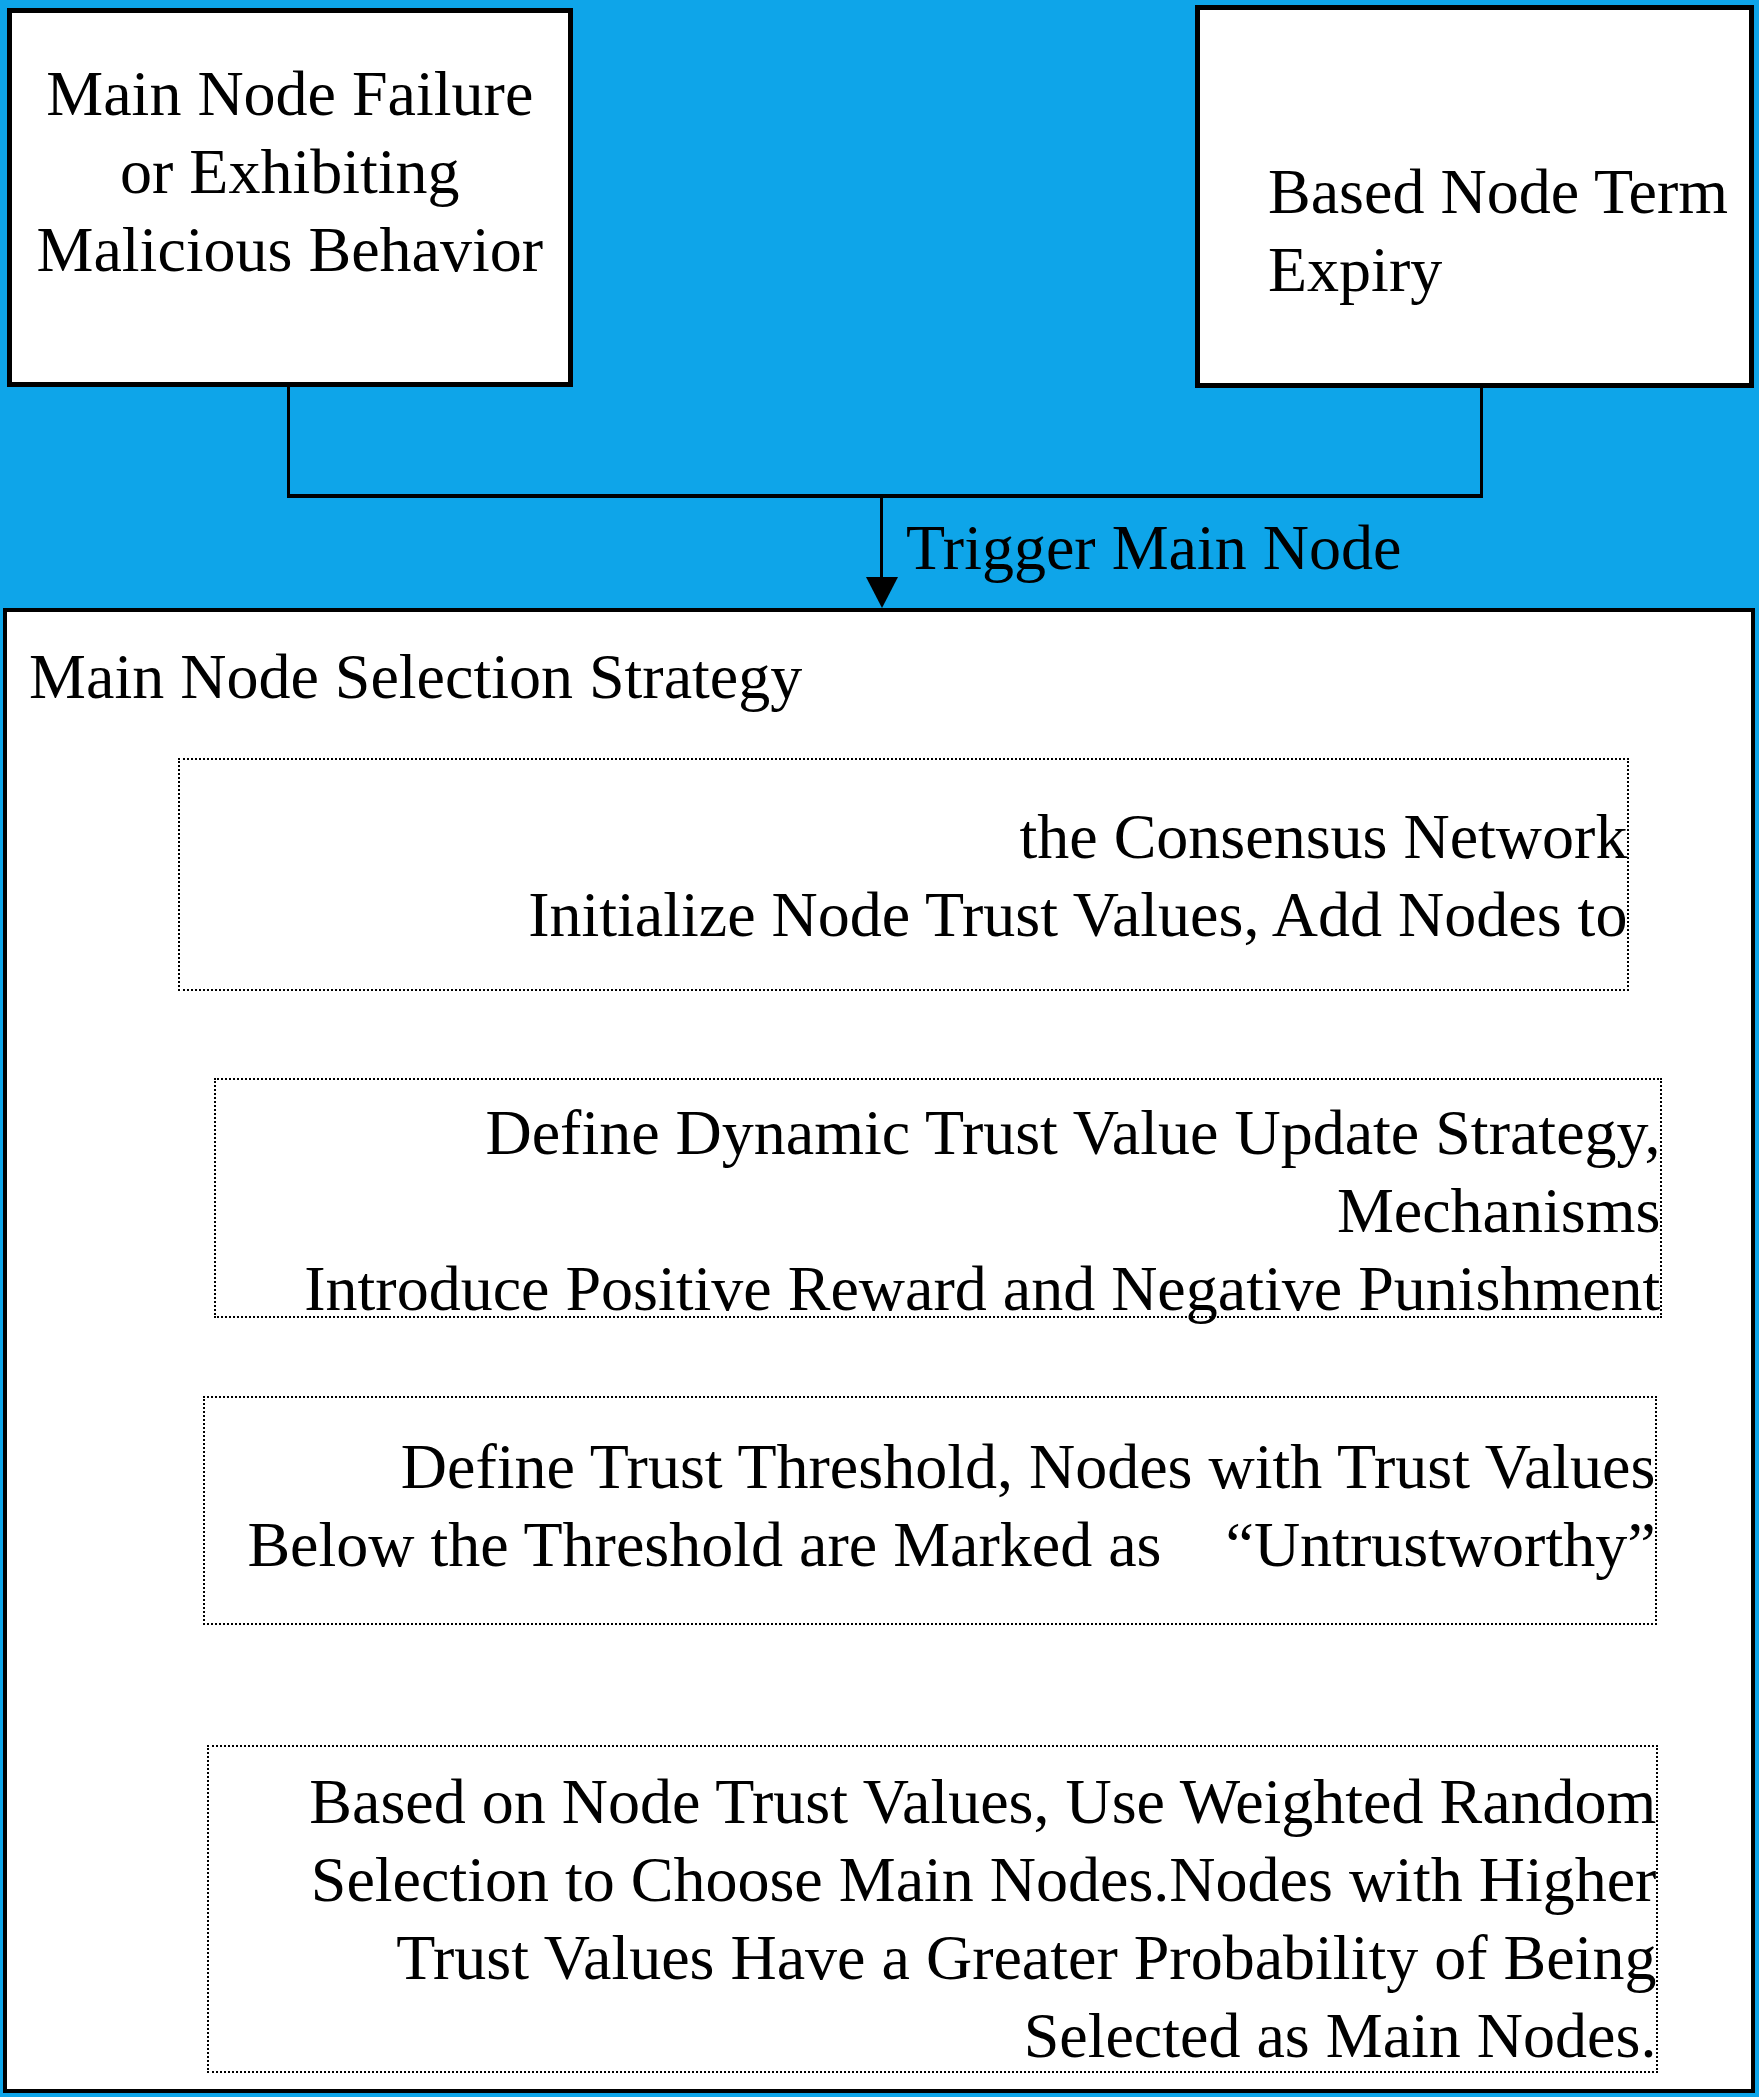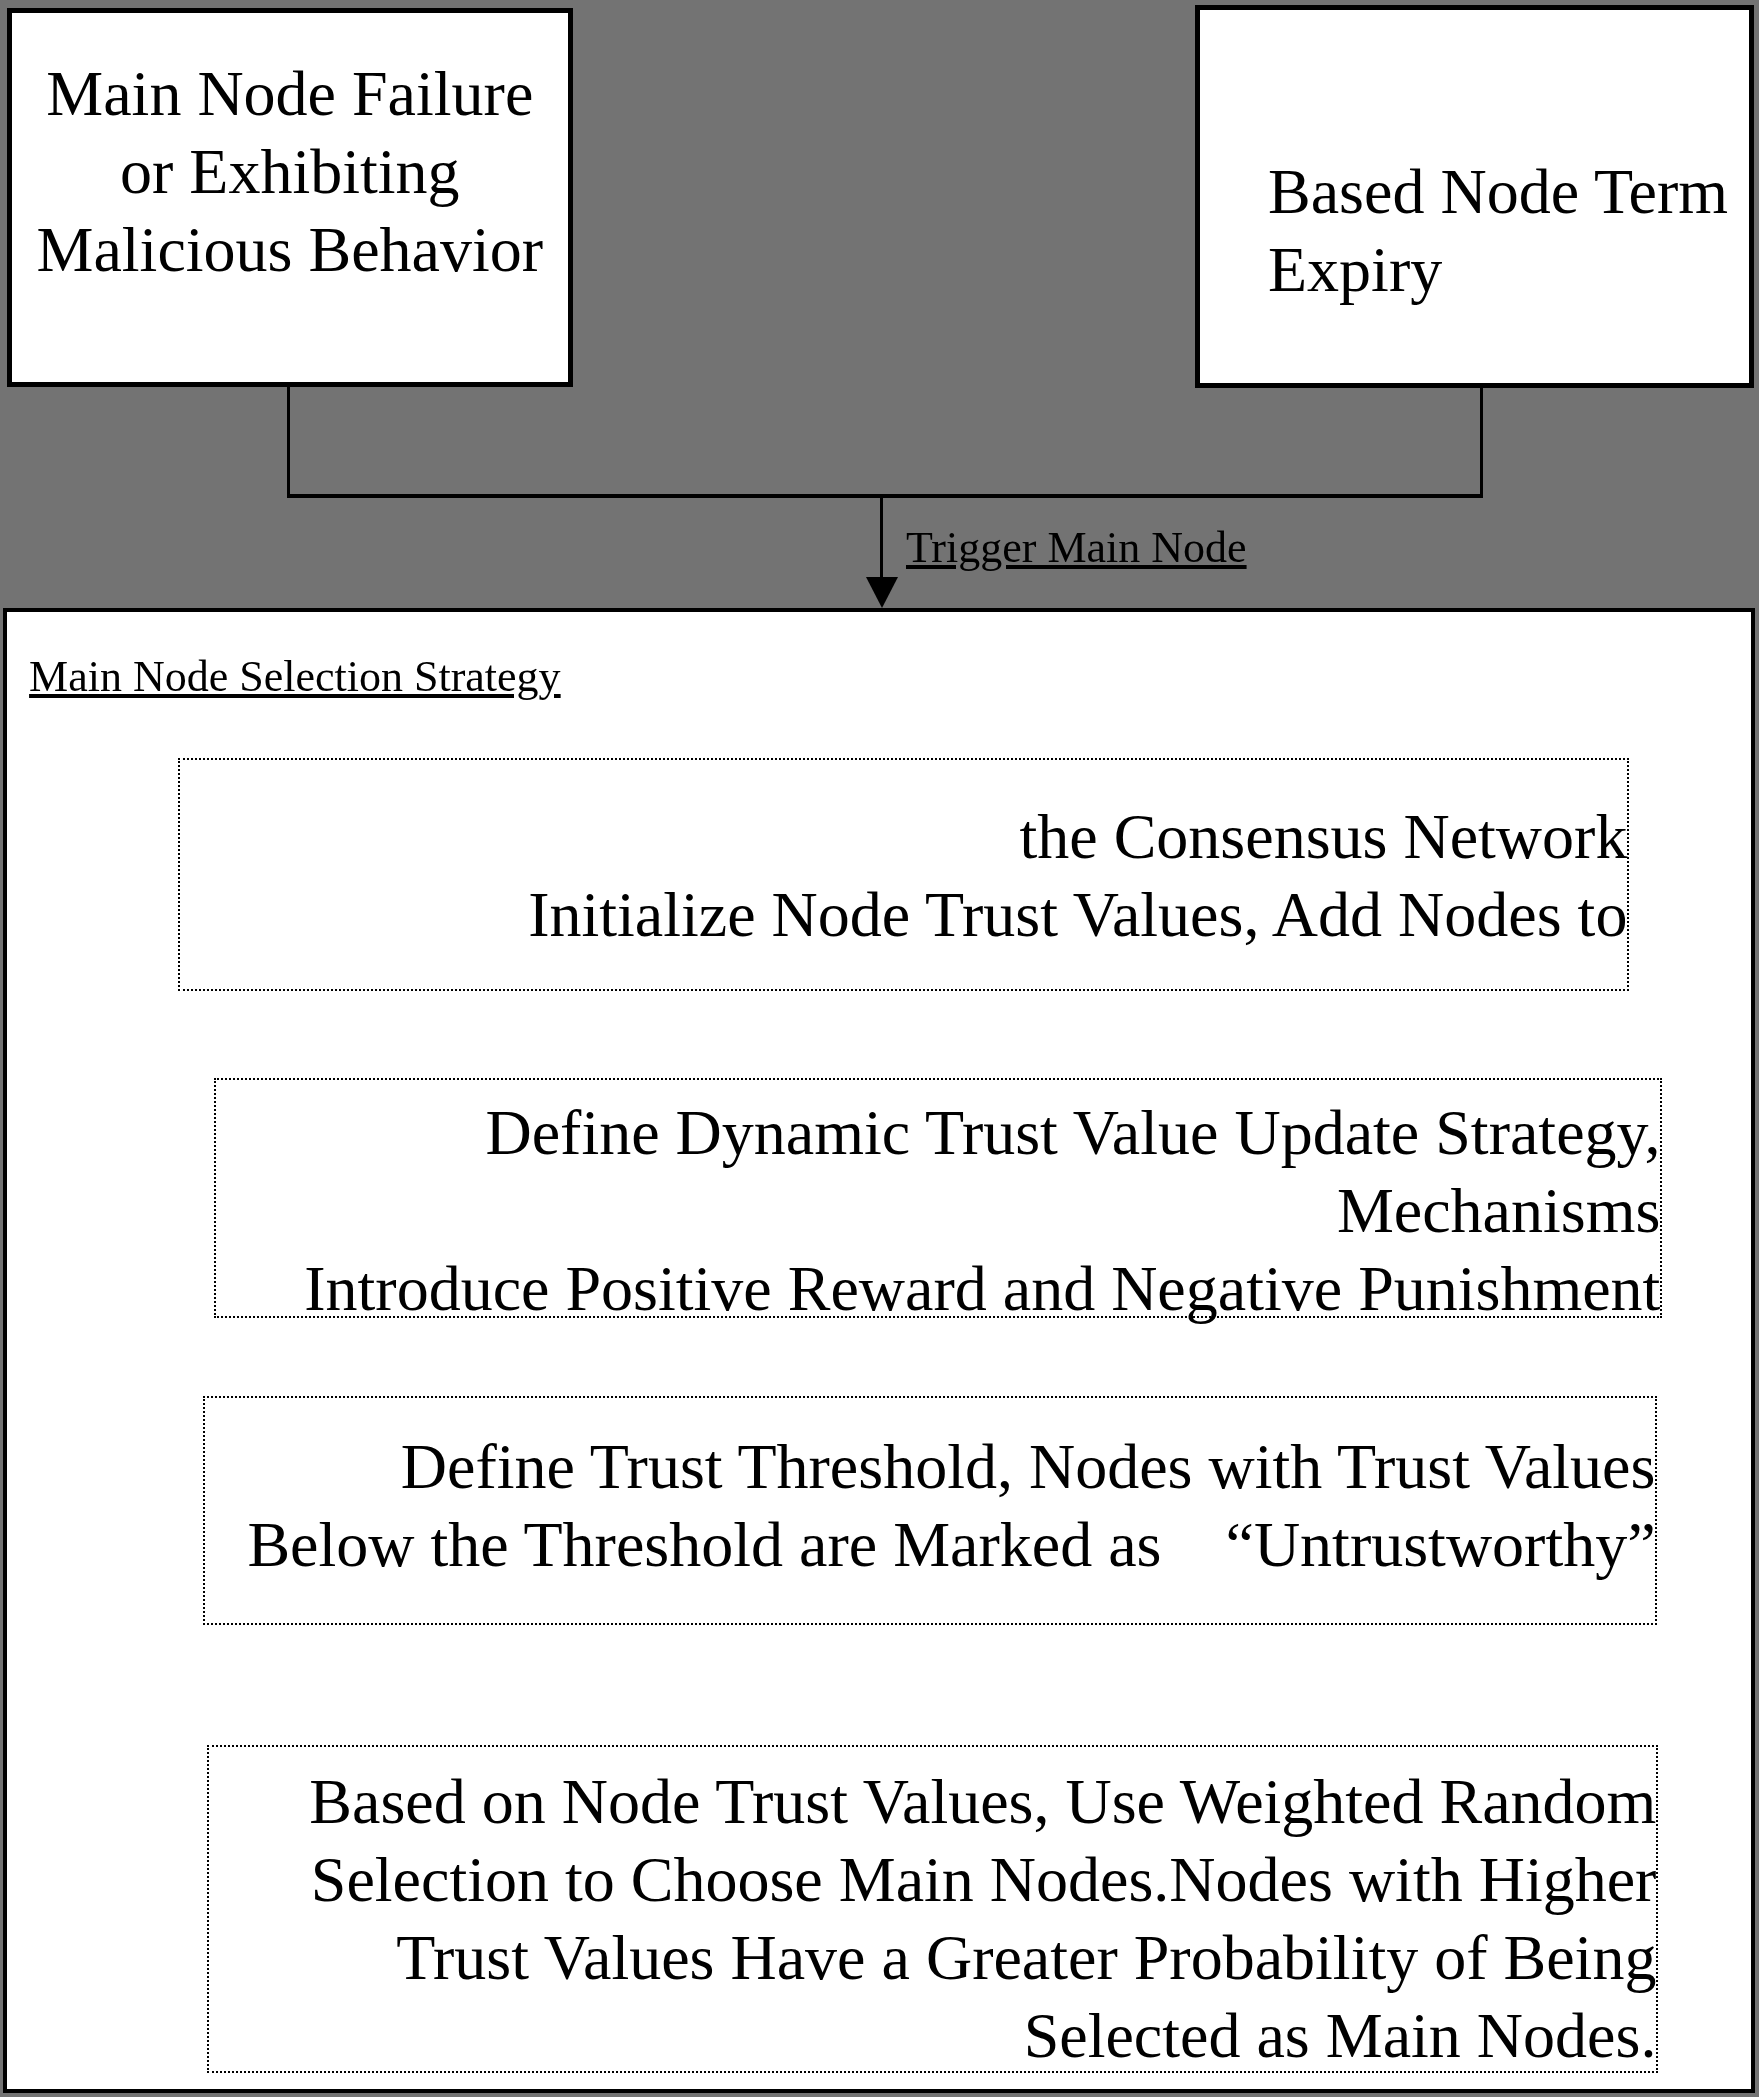--- a/index.html
+++ b/index.html
@@ -1,20 +1,20 @@
 <!DOCTYPE html>
 <html style="font-size:10.8px"><head>
 <meta charset="utf-8">
 <style>
   html, body { margin: 0; padding: 0; background: #ffffff; }
   .page {
     position: relative;
     width: 1760px;
     height: 2097px;
-    background: #737373;
+    background: #0ea5e9;
     font-family: "Liberation Serif", "DejaVu Serif", serif;
     color: #000000;
     overflow: hidden;
   }
   .solid-box {
     position: absolute;
     border: 5.4px solid #000000;
     box-sizing: border-box;
     background: #ffffff;
   }
@@ -39,24 +39,23 @@
   .vline, .hline { position: absolute; background: #000000; }
   .arrowhead {
     position: absolute;
     width: 0; height: 0;
     border-left: 16px solid transparent;
     border-right: 16px solid transparent;
     border-top: 31px solid #000000;
   }
   .floating-label {
     position: absolute;
-    font-size: 44px;
+    font-size: 64px;
     line-height: 78px;
     white-space: nowrap;
-    text-decoration: underline;
   }
 </style>
 </head>
 <body>
 
 <div class="page">
 
   <div class="solid-box" style="left:6.8px; top:8px; width:566px; height:379px; padding-top:42px;">
     <div class="tline center-text">Main Node Failure</div>
     <div class="tline center-text">or Exhibiting</div>

